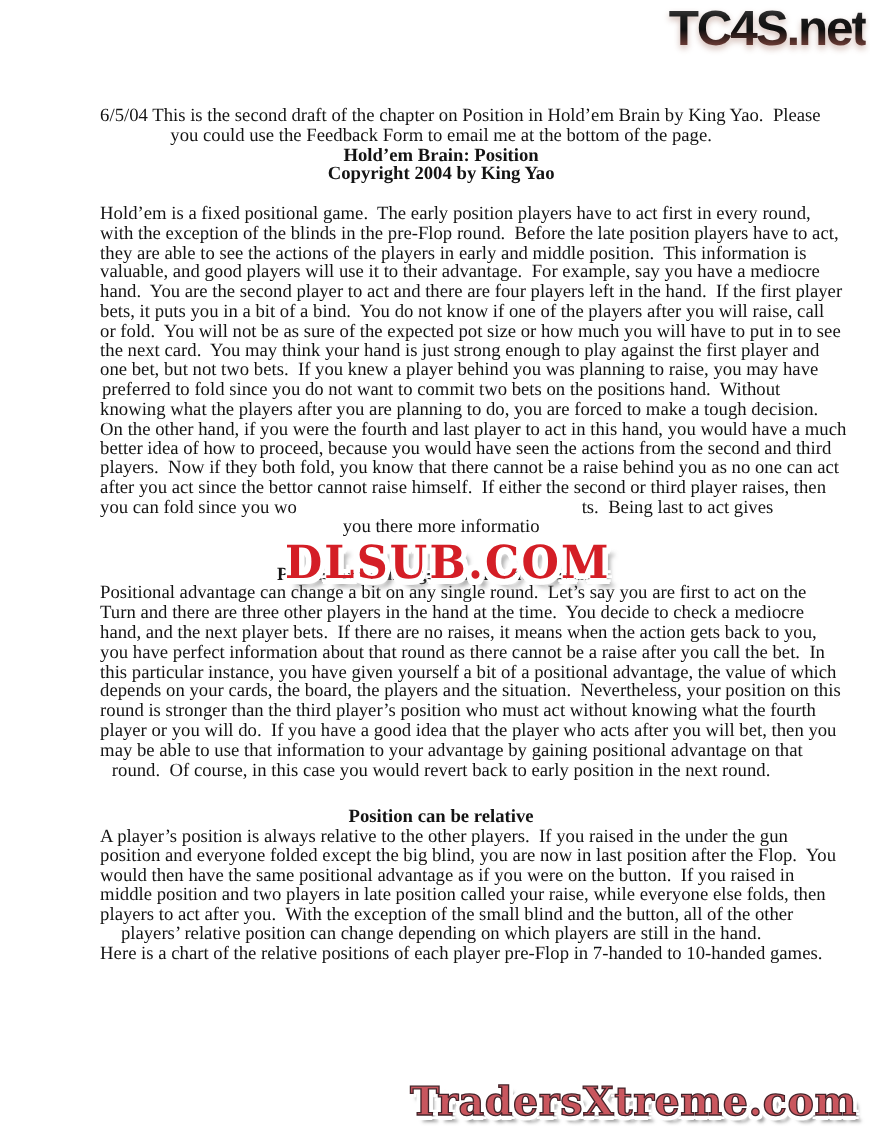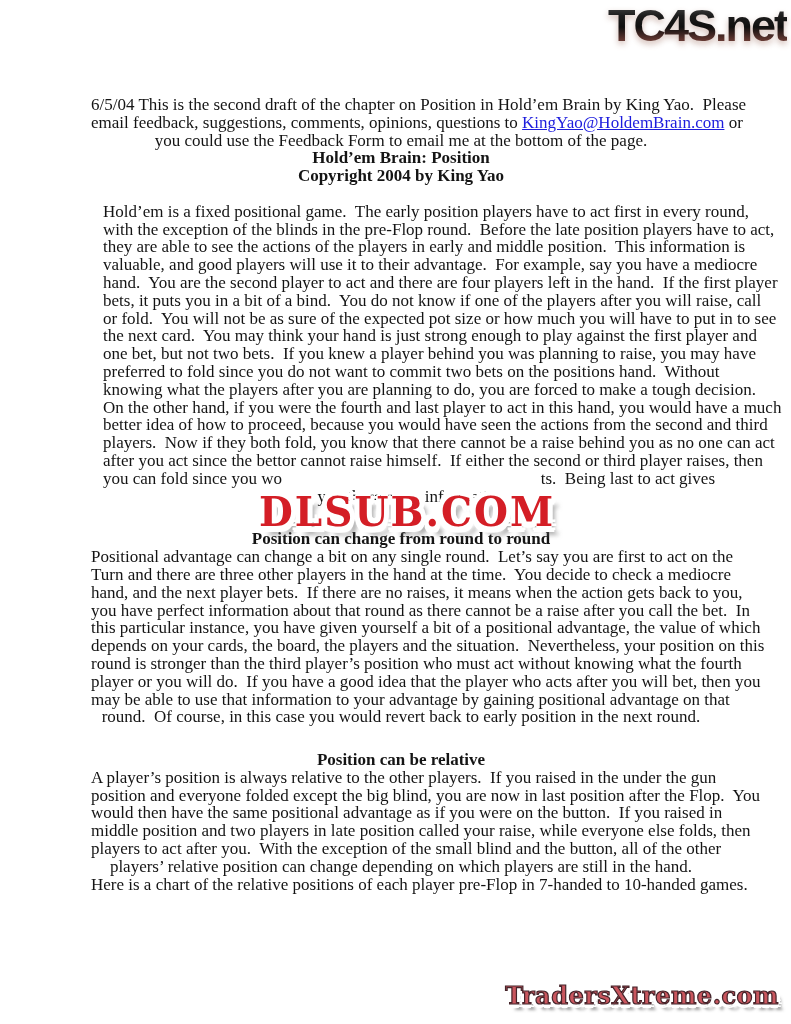--- a/index.html
+++ b/index.html
@@ -29,62 +29,61 @@
   }
   .line {
     display: block;
     white-space: pre;
     height: 17.8px; line-height: 17.8px;
   }
   .bold { font-weight: bold; }
   .title-block { margin: 17.8px 0 0 0; font-family: Liberation Serif, serif; }
   p.para { margin: 0; }
   .section { margin-top: 25px; }
-  #sections .section:first-child { margin-top: 17.8px; margin-left: 12px; }
+  #sections .section:first-child { margin-top: 17.8px; }
   .split { display: flex; justify-content: space-between; width: 612px; }
   .split span { white-space: pre; }
   .email-link { color: #1c1cdd; text-decoration: underline; cursor: pointer; }
   
   .watermark {
     position: absolute; left: 259px; top: 487px;
     font-family: "DejaVu Serif", serif;
     font-weight: bold; font-size: 39px; letter-spacing: 2px;
     transform: scaleY(1.06); transform-origin: top left;
     color: #d41e26;
     text-shadow:
       -4px -4px 0 #fff, 4px -4px 0 #fff, -4px 4px 0 #fff, 4px 4px 0 #fff,
       -5px 0 0 #fff, 5px 0 0 #fff, 0 -5px 0 #fff, 0 5px 0 #fff,
       -3px 5px 0 #fff, 3px 5px 0 #fff,
       7px 8px 4px rgba(110,110,110,0.55);
   }
   
   .bottom-logo {
     position: absolute; right: 12px; top: 981px;
     font-family: "DejaVu Serif", serif;
-    font-weight: bold; font-size: 24px; letter-spacing: 0.5px;
+    font-weight: bold; font-size: 36px; letter-spacing: 0.5px;
     color: #c9565e;
     -webkit-text-stroke: 1.2px #44242a;
     text-shadow:
       -3px -3px 0 #fff, 3px -3px 0 #fff, -3px 3px 0 #fff, 3px 3px 0 #fff,
       -4px 0 0 #fff, 4px 0 0 #fff, 0 -4px 0 #fff, 0 4px 0 #fff,
       5px 6px 3px rgba(80,80,80,0.55);
   }
 </style>
 </head>
 <body>
 
 <div class="page">
 
   <div class="top-logo">TC4S.net</div>
 
   <div class="content">
 
     <p class="para">
       <span class="line">6/5/04 This is the second draft of the chapter on Position in Hold’em Brain by King Yao.  Please</span>
-      <span class="line"><span>email feedback, suggestions, comments, opinions, questions to </span><a class="email-link">KingYao@HoldemBrain.com</a><span> or</span></span>
       <span class="line">you could use the Feedback Form to email me at the bottom of the page.</span>
     </p>
 
     <p class="para title-block">
       <span class="line bold">Hold’em Brain: Position</span>
       <span class="line bold">Copyright 2004 by King Yao</span>
     </p>
 
     <div id="sections">
         <div class="section">

